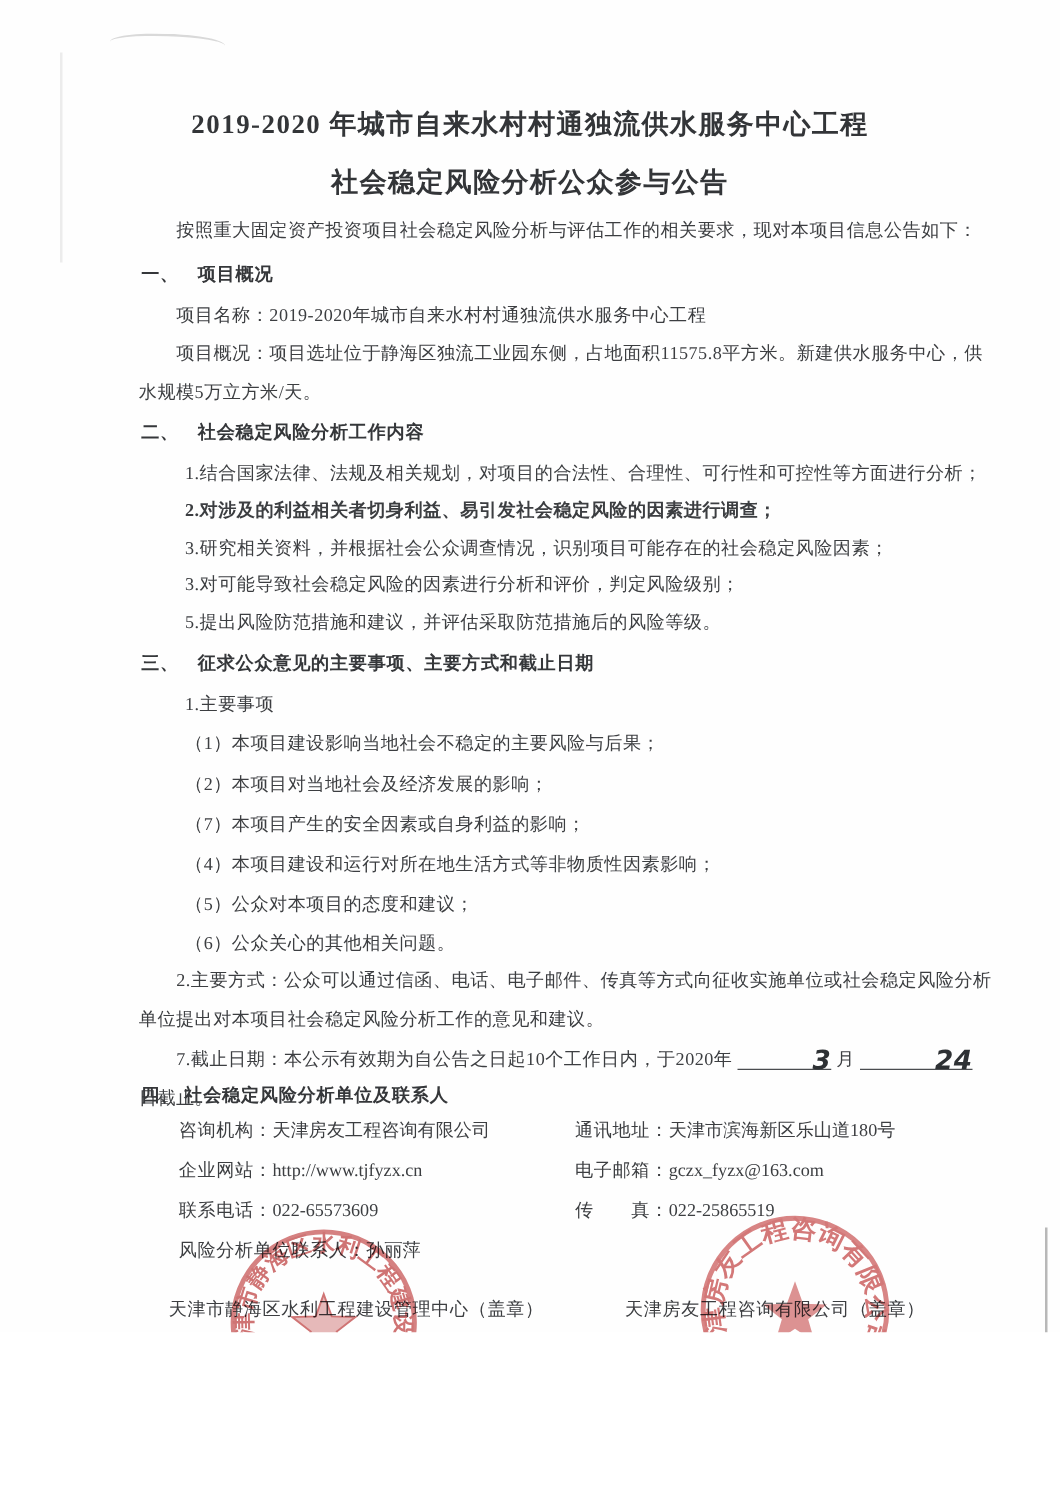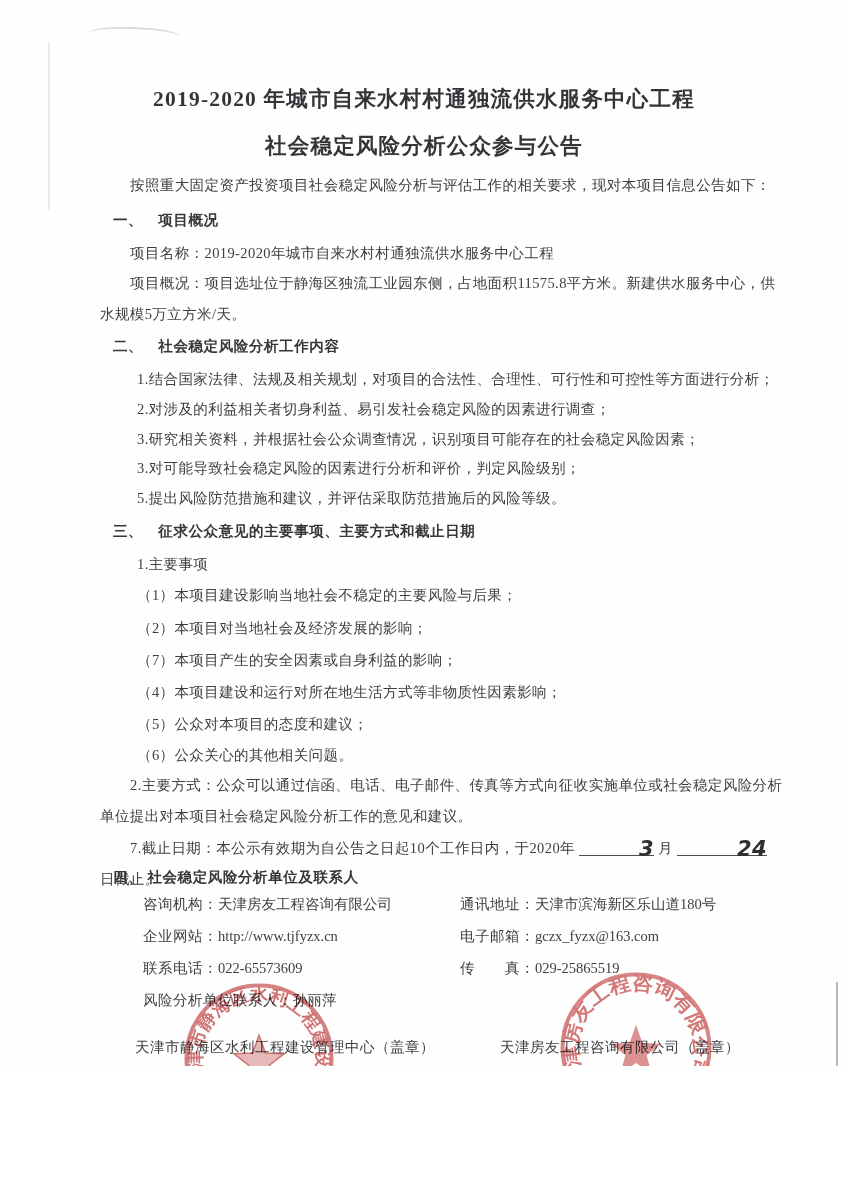--- a/index.html
+++ b/index.html
@@ -2,21 +2,21 @@
 <html><head>
 <meta charset="utf-8">
 <style>
   html,body{margin:0;padding:0;background:#ffffff;}
   .page{
     position:relative;width:848px;height:1066px;background:#fefefe;
     font-family:"Liberation Serif","DejaVu Serif",serif;
     color:#3c3e41;overflow:hidden;
   }
   .abs{position:absolute;}
-  .line{position:absolute;left:100px;width:684px;font-size:14.5px;line-height:31px;
+  .line{position:absolute;left:111px;width:684px;font-size:14.5px;line-height:31px;
         letter-spacing:.4px;color:#3c3e41;}
   .indent{text-indent:30px;}
   .item-indent{text-indent:37px;}
   .head{font-weight:bold;color:#35373a;letter-spacing:.6px;left:113px;}
   .title{position:absolute;left:0;width:848px;text-align:center;font-weight:bold;
          font-size:21.5px;letter-spacing:1.2px;color:#333538;}
   .hand{font-family:"DejaVu Sans",sans-serif;font-style:italic;font-weight:bold;
         color:#2e3134;}
   .blank{display:inline-block;border-bottom:1.4px solid #4a4c4f;text-align:center;
          vertical-align:baseline;line-height:14px;}
@@ -49,21 +49,21 @@
   <div class="title" style="top:131px;">社会稳定风险分析公众参与公告</div>
 
   <div class="line indent" style="top:170px;">按照重大固定资产投资项目社会稳定风险分析与评估工作的相关要求，现对本项目信息公告如下：</div>
 
   <div class="line head" style="top:205px;">一、　项目概况</div>
   <div class="line indent" style="top:238px;">项目名称：2019-2020年城市自来水村村通独流供水服务中心工程</div>
   <div class="line indent" style="top:268px;">项目概况：项目选址位于静海区独流工业园东侧，占地面积11575.8平方米。新建供水服务中心，供水规模5万立方米/天。</div>
 
   <div class="line head" style="top:331px;">二、　社会稳定风险分析工作内容</div>
   <div class="line item-indent" style="top:364px;">1.结合国家法律、法规及相关规划，对项目的合法性、合理性、可行性和可控性等方面进行分析；</div>
-  <div class="line item-indent" style="top:394px;">2.对涉及的利益相关者切身利益、易引发社会稳定风险的因素进行调查；</div>
+  <div class="line item-indent" style="top:394px;font-weight:bold;">2.对涉及的利益相关者切身利益、易引发社会稳定风险的因素进行调查；</div>
   <div class="line item-indent" style="top:424px;">3.研究相关资料，并根据社会公众调查情况，识别项目可能存在的社会稳定风险因素；</div>
   <div class="line item-indent" style="top:453px;">3.对可能导致社会稳定风险的因素进行分析和评价，判定风险级别；</div>
   <div class="line item-indent" style="top:483px;">5.提出风险防范措施和建议，并评估采取防范措施后的风险等级。</div>
 
   <div class="line head" style="top:516px;">三、　征求公众意见的主要事项、主要方式和截止日期</div>
   <div class="line item-indent" style="top:549px;">1.主要事项</div>
   <div class="line item-indent" style="top:580px;">（1）本项目建设影响当地社会不稳定的主要风险与后果；</div>
   <div class="line item-indent" style="top:613px;">（2）本项目对当地社会及经济发展的影响；</div>
   <div class="line item-indent" style="top:645px;">（7）本项目产生的安全因素或自身利益的影响；</div>
   <div class="line item-indent" style="top:677px;">（4）本项目建设和运行对所在地生活方式等非物质性因素影响；</div>
@@ -90,21 +90,21 @@
     <span class="ctc-label">风险分析单位联系人：</span><span>孙丽萍</span>
   </div>
 
   <div class="abs" style="left:460px;top:895px;font-size:14.5px;">
     <span class="ctc-label">通讯地址：</span><span>天津市滨海新区乐山道180号</span>
   </div>
   <div class="abs" style="left:460px;top:927px;font-size:14.5px;">
     <span class="ctc-label">电子邮箱：</span><span>gczx_fyzx@163.com</span>
   </div>
   <div class="abs" style="left:460px;top:959px;font-size:14.5px;">
-    <span class="ctc-label">传　　真：</span><span>029-25865519</span>
+    <span class="ctc-label">传　　真：</span><span>022-25865519</span>
   </div>
 
   <div class="abs" style="left:135px;top:1038px;font-size:14.5px;letter-spacing:.5px;">天津市静海区水利工程建设管理中心（盖章）</div>
   <div class="abs publish" style="left:314px;top:1072px;font-size:15px;">
     <span>发布时间：</span><span class="hand">二〇二〇</span><span>年</span><span class="hand">三</span><span>月</span><span class="hand">十一</span><span>日</span>
   </div>
 
   <div class="abs" style="left:500px;top:1038px;font-size:14.5px;letter-spacing:.5px;">天津房友工程咨询有限公司（盖章）</div>
 
   <div class="stamp" style="left: 181px; top: 980px; width: 156px; height: 156px; color: rgb(198, 85, 85);">

